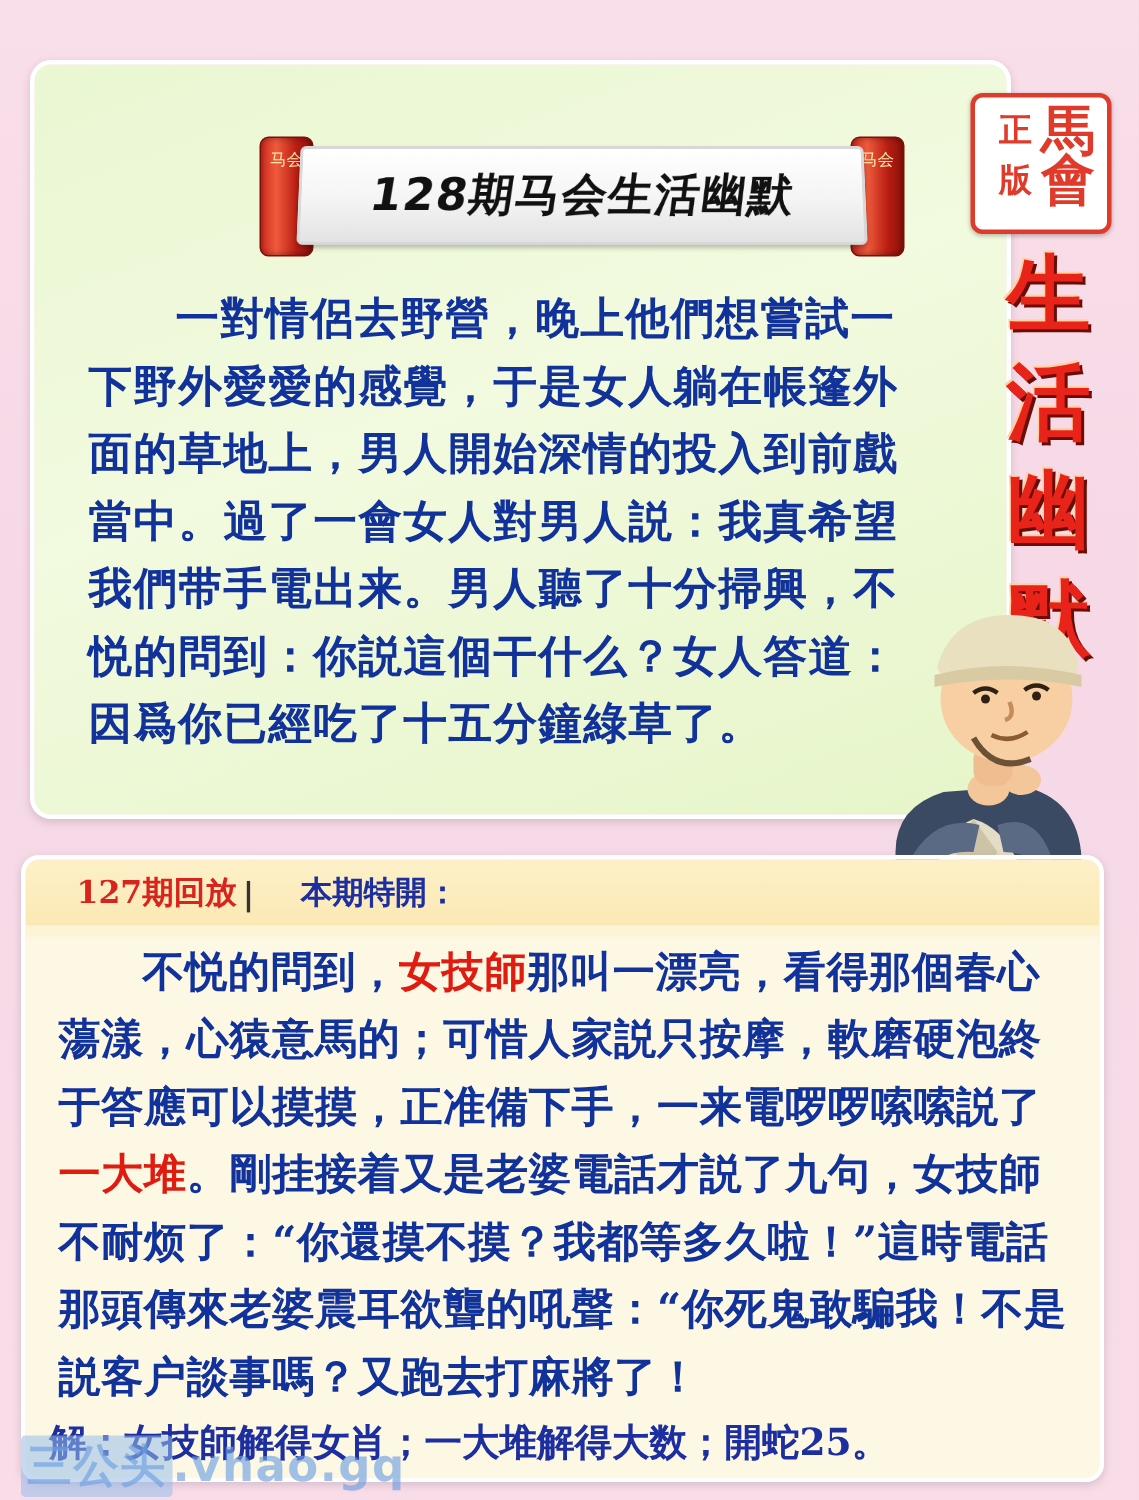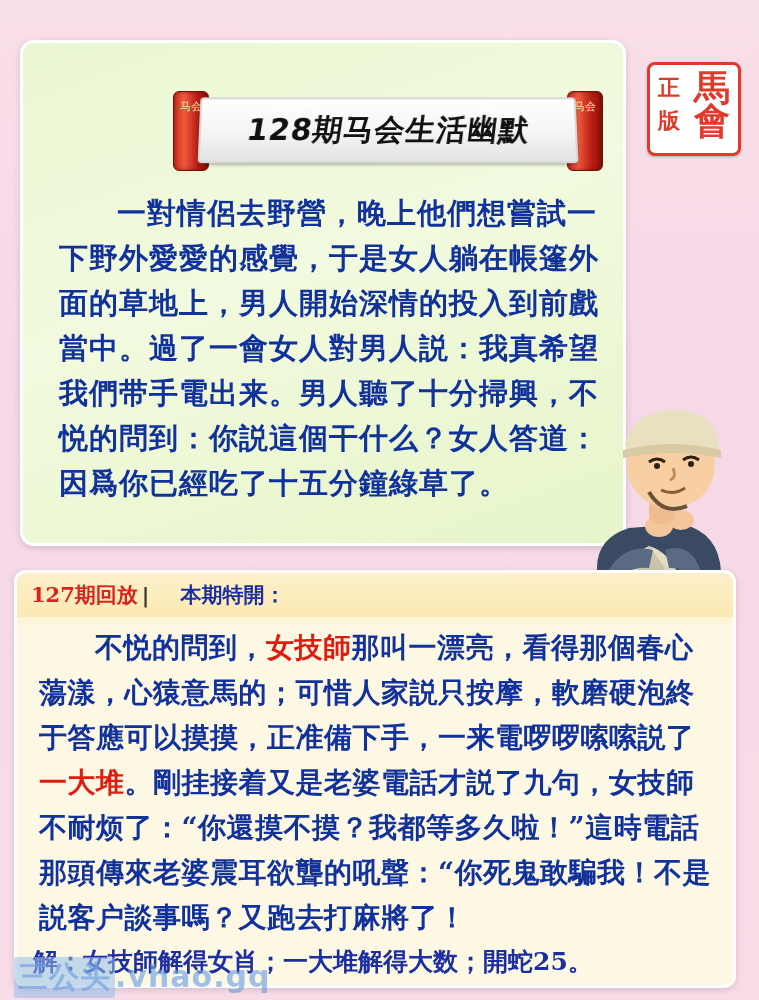--- a/index.html
+++ b/index.html
@@ -25,20 +25,21 @@
   .top-card {
     position: absolute;
     left: 20px;
     top: 40px;
     width: 600px;
     height: 500px;
     background: linear-gradient(160deg, #eaf7d2 0%, #f2fadf 45%, #e6f5c9 100%);
     border: 3px solid #ffffff;
     border-radius: 14px;
     box-shadow: 0 2px 6px rgba(120, 90, 120, 0.25);
+    padding-left: 48px;
   }
 
   
   .banner {
     position: absolute;
     left: 150px;
     top: 48px;
     width: 430px;
     height: 78px;
   }
@@ -115,21 +116,21 @@
     border: 3px solid #e03a2a;
     border-radius: 8px;
     box-shadow: 0 1px 3px rgba(0,0,0,.25);
   }
   .stamp-left, .stamp-right {
     position: absolute;
     top: 6px;
     color: #e03a2a;
     font-weight: bold;
     font-family: "DejaVu Serif", serif;
-    text-align: left;
+    text-align: right;
     line-height: 33px;
     font-size: 26px;
   }
   .stamp-left { left: 8px; width: 30px; font-size: 22px; }
   .stamp-right { right: 8px; width: 36px; font-size: 36px; margin-left: 44px; }
 
   
   .vtitle {
     position: absolute;
     right: 24px;
@@ -167,21 +168,21 @@
     box-shadow: 0 2px 6px rgba(120, 90, 120, 0.25);
     overflow: hidden;
   }
   .bottom-head {
     position: absolute;
     left: 0; right: 0; top: 0;
     height: 44px;
     background: linear-gradient(180deg, #fdf0c9 0%, #fbe9b4 100%);
     display: flex;
     align-items: center;
-    padding-left: 14px;
+    padding-left: 34px;
     font-size: 21px;
     font-weight: bold;
     color: #1d2fa0;
     font-family: "DejaVu Serif", "Liberation Serif", serif;
   }
   .bottom-head .rec { color: #d8241c; }
   .bottom-head .sep { color: #333; margin: 0 4px; }
   .bottom-head .lab { color: #1d2fa0; margin-left: 27px; }
   .bottom-head .val { color: #d8241c; }
 
@@ -252,20 +253,21 @@
     </div>
 
     <div class="joke-body">一對情侶去野營，晚上他們想嘗試一下野外愛愛的感覺，于是女人躺在帳篷外面的草地上，男人開始深情的投入到前戲當中。過了一會女人對男人説：我真希望我們带手電出来。男人聽了十分掃興，不悦的問到：你説這個干什么？女人答道：因爲你已經吃了十五分鐘綠草了。</div>
   </div>
 
   <div class="stamp">
     <div class="stamp-left">正版</div>
     <div class="stamp-right">馬會</div>
   </div>
 
+  <div class="vtitle">生活幽默</div>
 
   <div class="man">
     <svg width="200" height="220" viewBox="0 0 200 220" xmlns="http://www.w3.org/2000/svg">
 
       <path d="M44 220 L44 168 Q44 138 76 128 L128 124 Q166 132 168 172 L172 220 Z" fill="#3b4a63"></path>
       <path d="M60 220 Q62 160 96 146 Q130 156 136 220 Z" fill="#e3dcc6"></path>
       <path d="M96 146 L112 168 L96 190 L84 168 Z" fill="#cdc4a8"></path>
 
       <path d="M52 176 Q70 142 100 150 L96 168 Q72 166 62 186 Z" fill="#5a6a85"></path>
       <path d="M150 178 Q140 140 112 150 L116 168 Q140 168 146 190 Z" fill="#5a6a85"></path>

